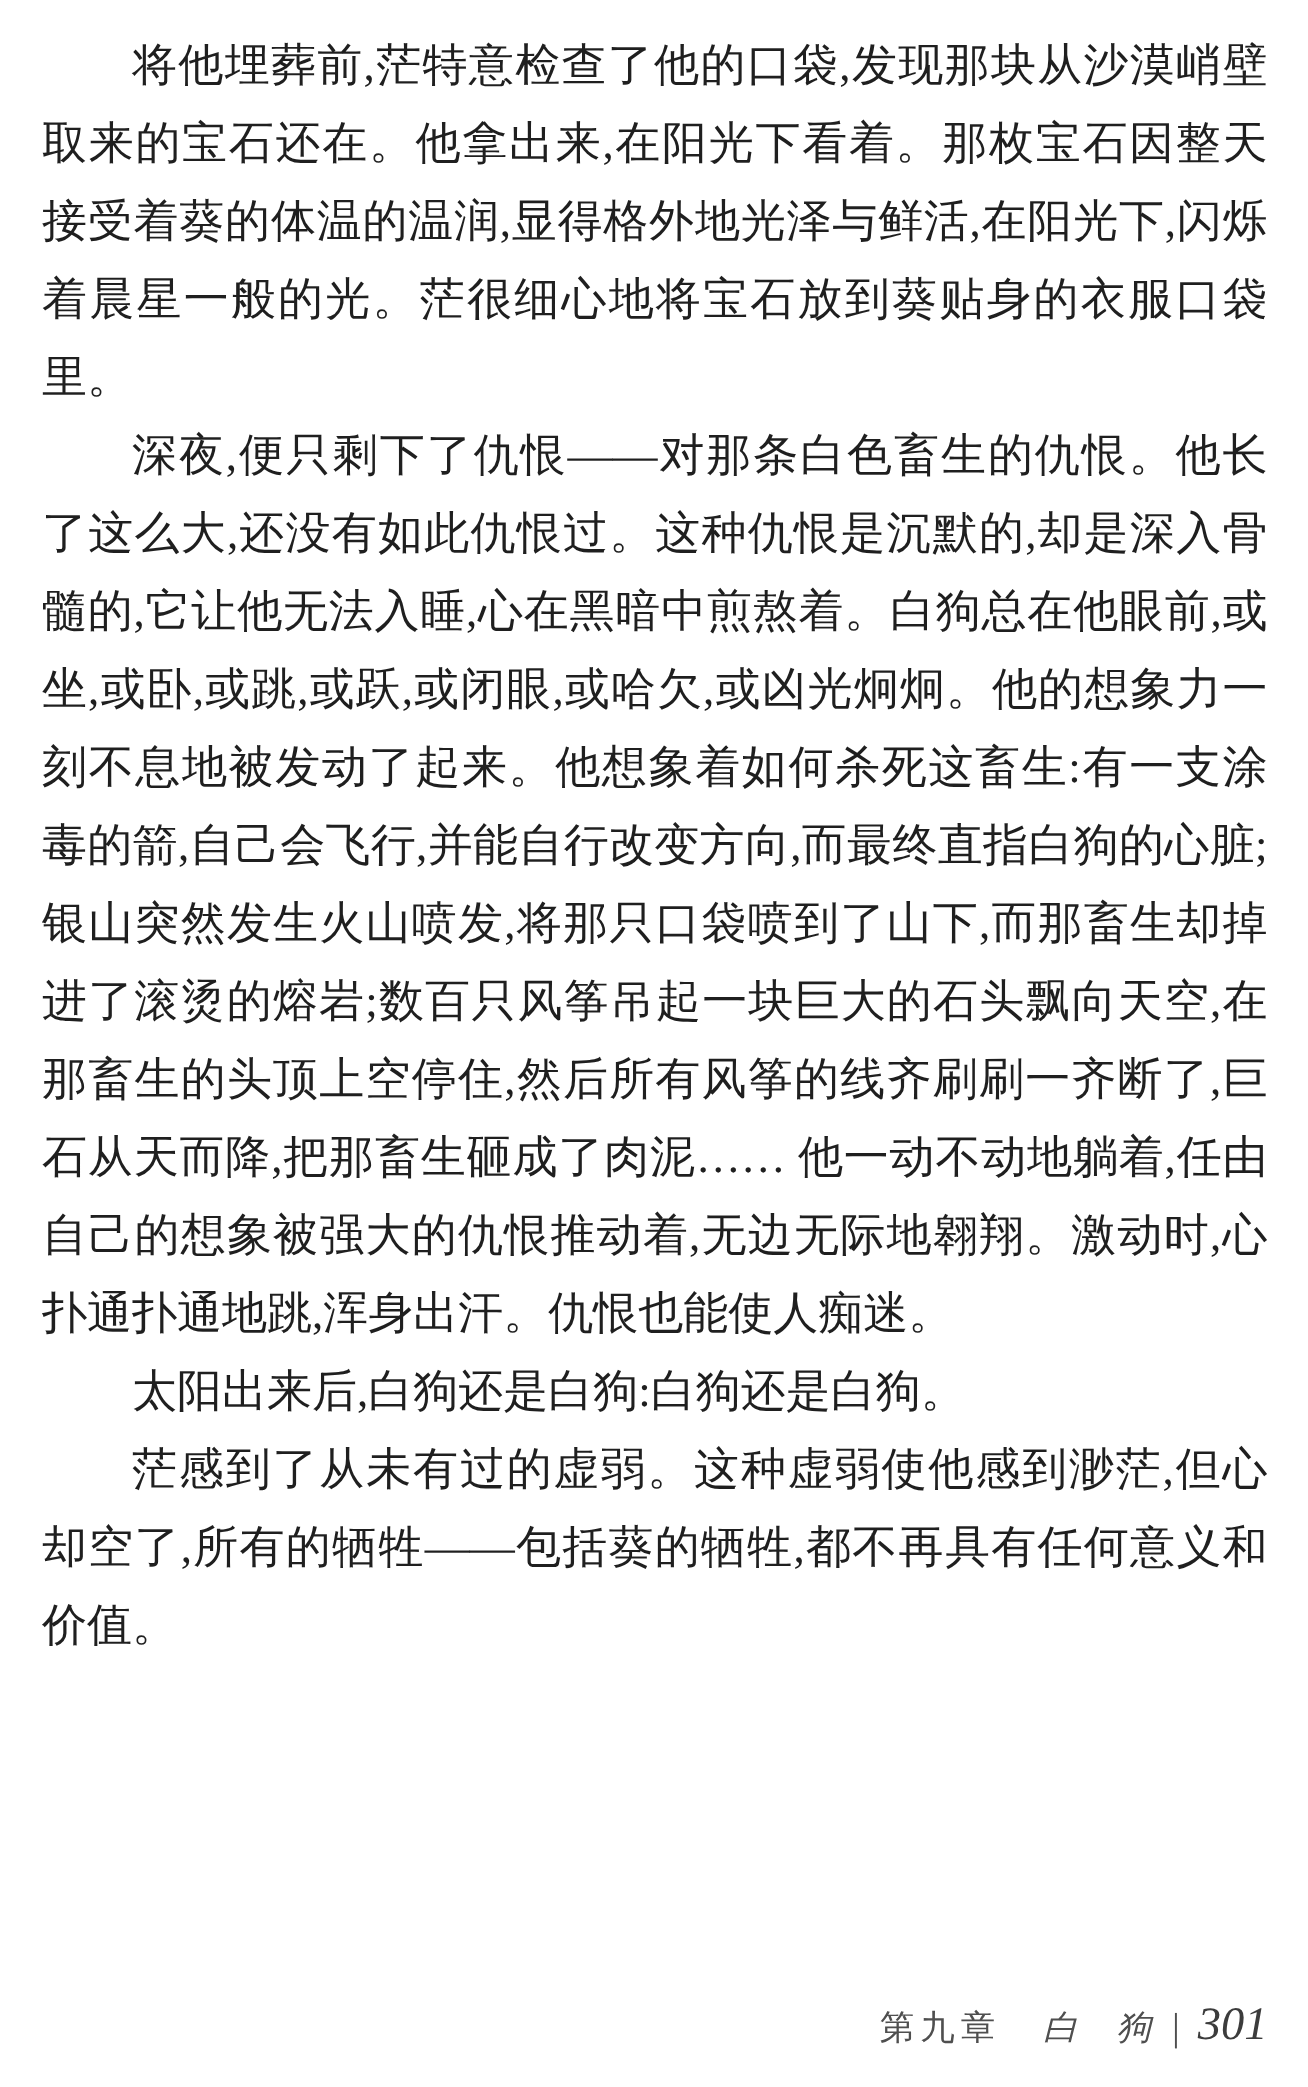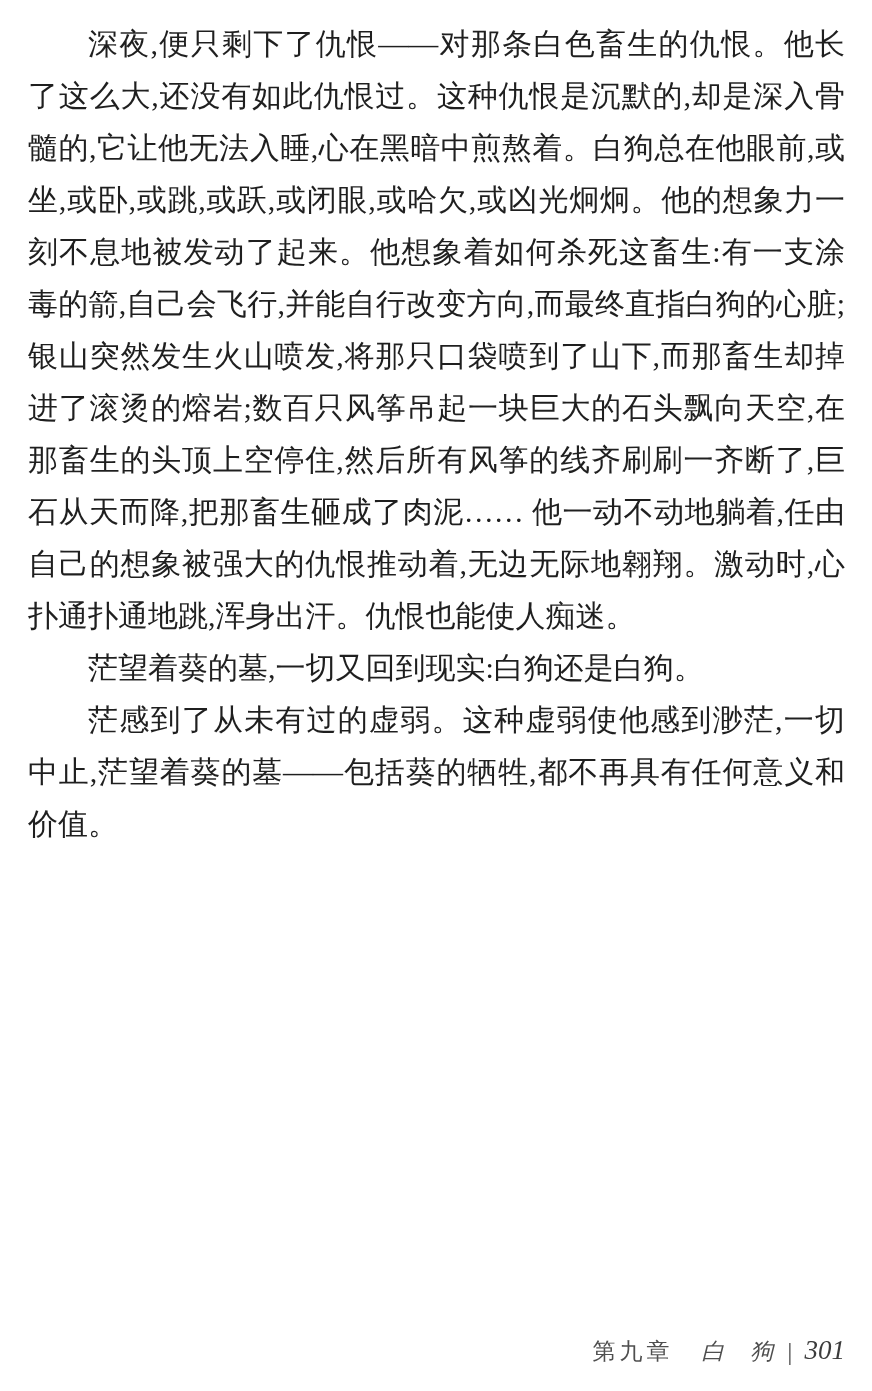--- a/index.html
+++ b/index.html
@@ -50,33 +50,34 @@
   }
   .page-footer .separator {
     display: inline-block;
     margin: 0 12px 0 4px;
     color: #4f4f4f;
     font-size: 26px;
     vertical-align: -1px;
   }
   .page-footer .page-number {
     font-style: italic;
-    font-size: 27px;
+    font-size: 31px;
     color: #3c3c3c;
     font-family: "Liberation Serif", "DejaVu Serif", serif;
   }
 </style>
 </head>
 <body>
 
 <div class="page">
 
   <div class="text-content">
+    <p>将他埋葬前,茫特意检查了他的口袋,发现那块从沙漠峭壁取来的宝石还在。他拿出来,在阳光下看着。那枚宝石因整天接受着葵的体温的温润,显得格外地光泽与鲜活,在阳光下,闪烁着晨星一般的光。茫很细心地将宝石放到葵贴身的衣服口袋里。</p>
     <p>深夜,便只剩下了仇恨——对那条白色畜生的仇恨。他长了这么大,还没有如此仇恨过。这种仇恨是沉默的,却是深入骨髓的,它让他无法入睡,心在黑暗中煎熬着。白狗总在他眼前,或坐,或卧,或跳,或跃,或闭眼,或哈欠,或凶光炯炯。他的想象力一刻不息地被发动了起来。他想象着如何杀死这畜生:有一支涂毒的箭,自己会飞行,并能自行改变方向,而最终直指白狗的心脏;银山突然发生火山喷发,将那只口袋喷到了山下,而那畜生却掉进了滚烫的熔岩;数百只风筝吊起一块巨大的石头飘向天空,在那畜生的头顶上空停住,然后所有风筝的线齐刷刷一齐断了,巨石从天而降,把那畜生砸成了肉泥…… 他一动不动地躺着,任由自己的想象被强大的仇恨推动着,无边无际地翱翔。激动时,心扑通扑通地跳,浑身出汗。仇恨也能使人痴迷。</p>
-    <p>茫望着葵的墓,一切又回到现实:白狗还是白狗。</p>
-    <p>茫感到了从未有过的虚弱。这种虚弱使他感到渺茫,一切中止,茫望着葵的墓——包括葵的牺牲,都不再具有任何意义和价值。</p>
+    <p>太阳出来后,白狗还是白狗:白狗还是白狗。</p>
+    <p>茫感到了从未有过的虚弱。这种虚弱使他感到渺茫,但心却空了,所有的牺牲——包括葵的牺牲,都不再具有任何意义和价值。</p>
   </div>
 
   <div class="page-footer">
     <span class="chapter-label">第九章</span><span class="chapter-title">白 狗</span><span class="separator">|</span><span class="page-number">301</span>
   </div>
 
 </div>
 
 </body></html>

